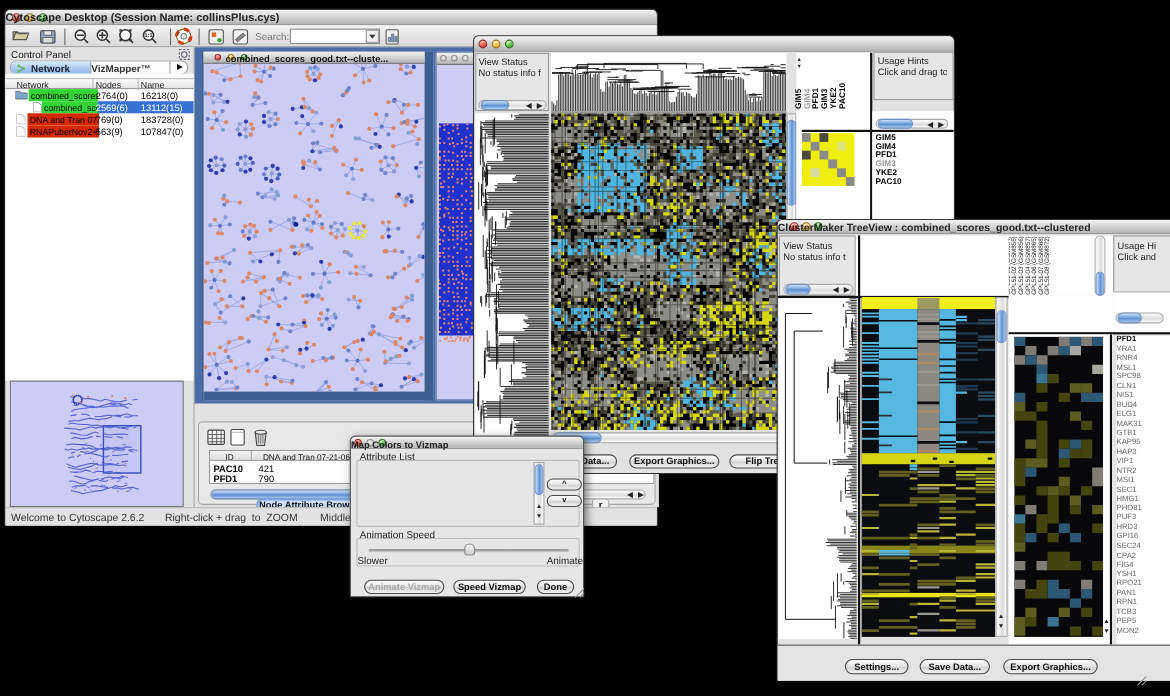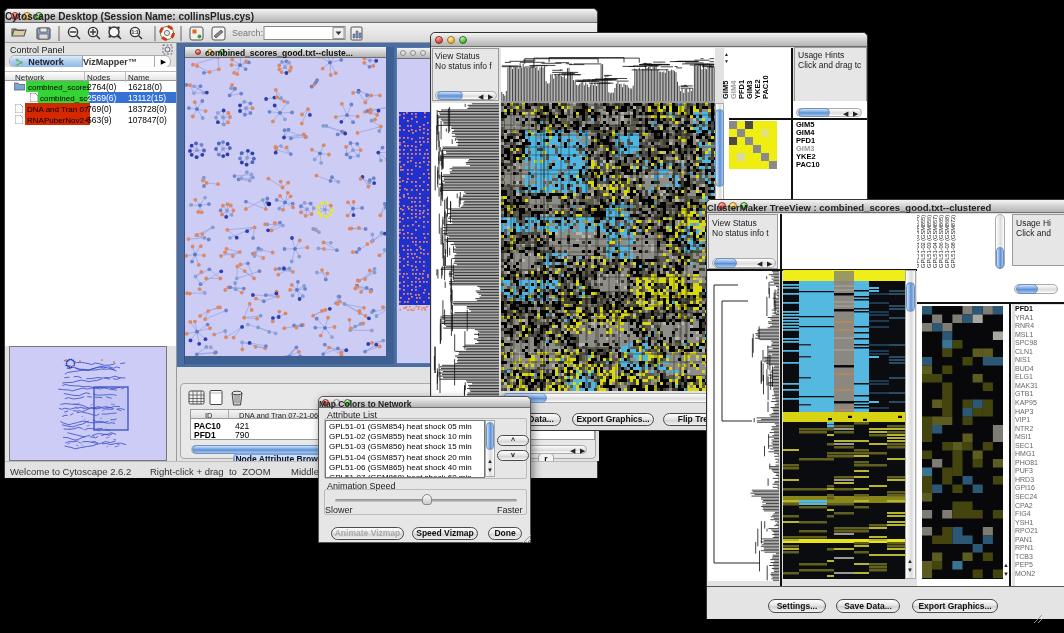--- a/index.html
+++ b/index.html
@@ -925,21 +925,21 @@
     <span class="vlabel" style="left:1px;bottom:2px;font-size:7.5px;color:#000">GIM5</span>
     <span class="vlabel" style="left:9px;bottom:2px;font-size:7.5px;color:#999">GIM4</span>
     <span class="vlabel" style="left:17px;bottom:2px;font-size:7.5px;color:#000">PFD1</span>
     <span class="vlabel" style="left:25px;bottom:2px;font-size:7.5px;color:#000">GIM3</span>
     <span class="vlabel" style="left:33px;bottom:2px;font-size:7.5px;color:#000">YKE2</span>
     <span class="vlabel" style="left:41px;bottom:2px;font-size:7.5px;color:#000">PAC10</span>
   </div>
 
   <div class="abs" style="left:360px;top:15px;width:2px;height:384px;background:#111"></div>
 
-  <div class="abs box" style="left:363px;top:14px;width:73px;height:68px;overflow:hidden">
+  <div class="abs box" style="left:363px;top:14px;width:73px;height:44px;overflow:hidden">
     <div class="abs" style="left:3px;top:2px;font-size:8.5px;color:#222;white-space:nowrap">Usage Hints<br>Click and drag tc</div>
   </div>
   <div class="abs" style="left:362px;top:68px;width:74px;height:304px;background:#fff"></div>
   <div class="sb" style="left:365px;top:75px;width:66px;height:9px">
     <div class="thumb" style="left:1px;top:-1px;width:32px;height:9px"></div>
     <div class="arr" style="left:46px;top:0.5px">◀</div>
     <div class="arr" style="left:56px;top:0.5px">▶</div>
   </div>
 
   <div class="abs" style="left:298px;top:85px;width:138px;height:2px;background:#111"></div>
@@ -1090,44 +1090,36 @@
         <path d="M9 1L1 9M9 5L5 9M9 9h0" stroke="#999" fill="none"></path>
       </svg>
   </div>
 </div>
 
 <div class="abs" id="dlg" style="left:318px;top:396px;width:213px;height:147px;background:#e6e6e6;border:1px solid #555;border-radius:5px 5px 0 0;box-shadow:2px 3px 8px rgba(0,0,0,.5)">
   <div class="abs tbar" style="left:0;top:0;width:211px;height:11px;border-radius:5px 5px 0 0">
     <div class="lt r" style="left:3px;top:2px;width:7px;height:7px"></div>
     <div class="lt o" style="left:14px;top:2px;width:7px;height:7px"></div>
     <div class="lt g" style="left:25px;top:2px;width:7px;height:7px"></div>
-    <div class="ttext" style="top:1.5px;font-size:8.5px">Map Colors to Network</div>
+    <div class="ttext" style="top:1.5px;font-size:8.5px">Map Colors to Vizmap</div>
   </div>
   <span class="abs" style="left:8px;top:13px;font-size:9px;color:#222">Attribute List</span>
   <div class="abs" style="left:5px;top:21px;width:203px;height:61px;border:1px solid #bbb;border-radius:2px"></div>
-  <div class="abs" style="left:6px;top:23px;width:160px;height:58px;background:#fff;border:1px solid #777;font-size:8px;color:#000;line-height:10.2px;padding:1px 0 0 3px;overflow:hidden;white-space:nowrap">
-    GPL51-01 (GSM854) heat shock 05 min<br>
-    GPL51-02 (GSM855) heat shock 10 min<br>
-    GPL51-03 (GSM856) heat shock 15 min<br>
-    GPL51-04 (GSM857) heat shock 20 min<br>
-    GPL51-06 (GSM865) heat shock 40 min<br>
-    GPL51-07 (GSM868) heat shock 60 min
-  </div>
   <div class="sbv" style="left:166px;top:23px;width:10px;height:57px">
     <div class="thumbv" style="left:0;top:1px;width:8px;height:28px"></div>
     <div class="arr" style="left:1px;top:36px;font-size:6px">▲</div>
     <div class="arr" style="left:1px;top:45px;font-size:6px">▼</div>
   </div>
   <div class="btn" style="left:178px;top:38px;width:32px;height:11px;line-height:9px;font-size:7px">^</div>
   <div class="btn" style="left:178px;top:53px;width:32px;height:11px;line-height:8px;font-size:7px">v</div>
   <span class="abs" style="left:8px;top:84px;font-size:9px;color:#222">Animation Speed</span>
   <div class="abs" style="left:5px;top:92px;width:203px;height:26px;border:1px solid #bbb;border-radius:2px"></div>
   <div class="abs" style="left:16px;top:102px;width:182px;height:3px;background:linear-gradient(#888,#ccc);border-radius:2px"></div>
   <div class="abs" style="left:103px;top:97px;width:10px;height:11px;background:linear-gradient(#f8f8f8,#ccc);border:1px solid #888;border-radius:5px 5px 3px 3px"></div>
   <span class="abs" style="left:6px;top:108px;font-size:9px;color:#222">Slower</span>
-  <span class="abs" style="left:178px;top:108px;font-size:9px;color:#222">Faster</span>
+  <span class="abs" style="left:178px;top:108px;font-size:9px;color:#222">Animate</span>
   <div class="btn" style="left:12px;top:130px;width:73px;height:13px;color:#aaa">Animate Vizmap</div>
   <div class="btn" style="left:93px;top:130px;width:66px;height:13px">Speed Vizmap</div>
   <div class="btn" style="left:169px;top:130px;width:34px;height:13px">Done</div>
   <svg class="abs" style="left:203px;top:137px" width="10" height="10">
       <path d="M9 1L1 9M9 5L5 9" stroke="#999" fill="none"></path>
     </svg>
 </div>
 
 </body></html>

